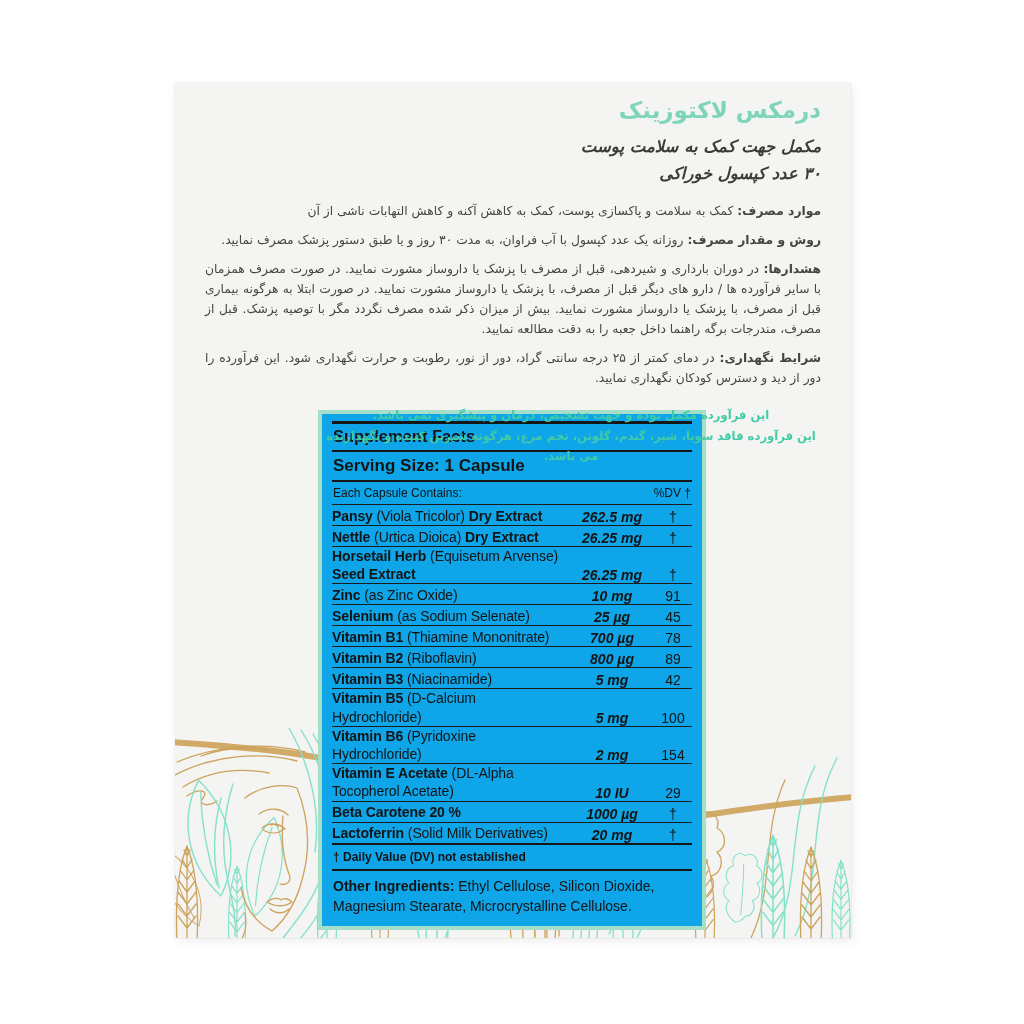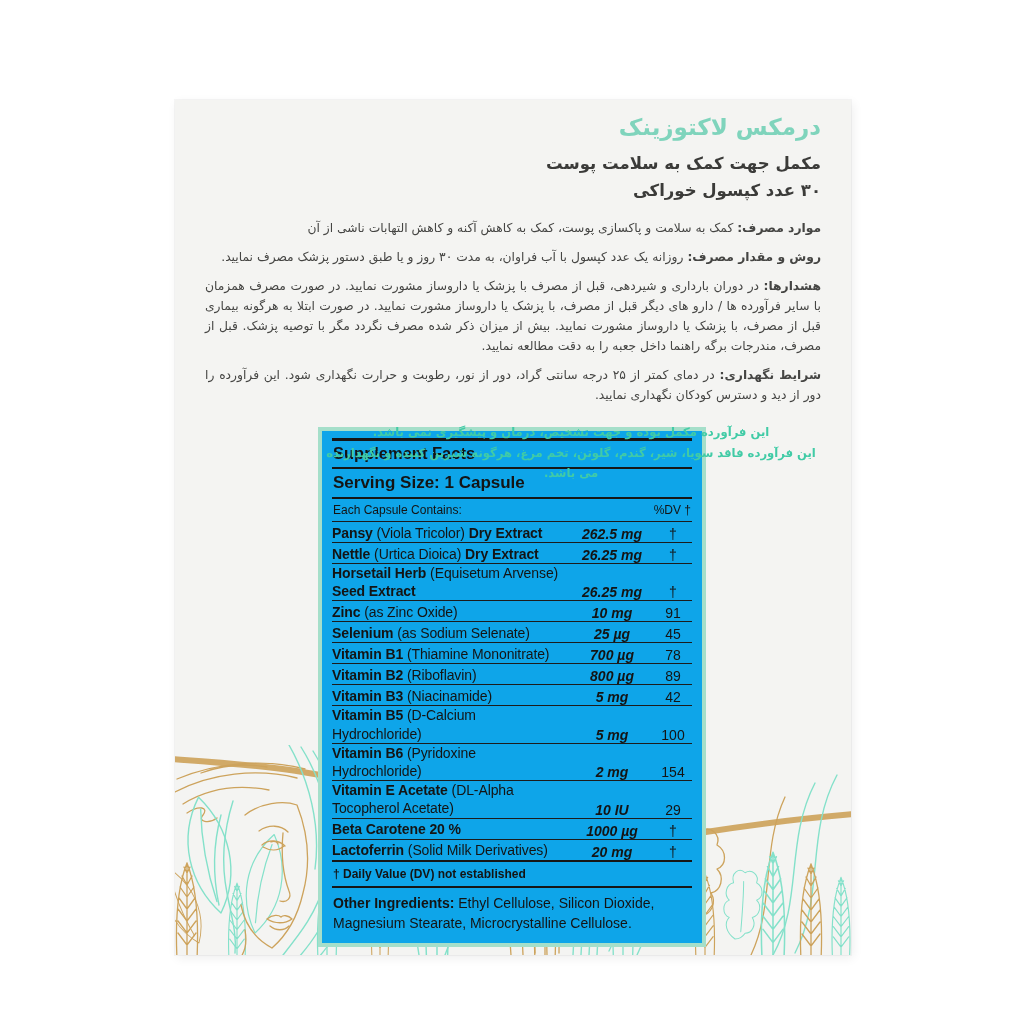--- a/index.html
+++ b/index.html
@@ -9,31 +9,31 @@
     --art-gold:#cda35c;
     --tborder:#a5dfca;
     --ink:#454543;
   }
   html,body{margin:0;padding:0;}
   body{
     width:1024px;height:1024px;position:relative;background:#ffffff;
     font-family:"DejaVu Sans","Liberation Sans",sans-serif;overflow:hidden;
   }
   .box{
-    position:absolute;left:175px;top:100px;width:676px;height:855px;
+    position:absolute;left:175px;top:83px;width:676px;height:855px;
     background:#f4f4f2;overflow:hidden;
     box-shadow:0 0 0 1px rgba(0,0,0,0.035), 2px 3px 10px rgba(0,0,0,0.07);
   }
   
   .fa{
     position:absolute;top:0;left:0;right:0;z-index:3;
     direction:rtl;text-align:right;padding:12px 30px 0 30px;color:var(--ink);
   }
   .brand{font-size:23px;font-weight:bold;color:var(--accent-teal);margin:2px 0 10px;}
-  .sub{font-size:16.5px;font-weight:bold;color:#3b3b39;line-height:1.65;}
+  .sub{font-size:16.5px;font-weight:bold;color:#3b3b39;line-height:1.65;font-style:italic;}
   .paras{margin-top:15px;}
   p.info{font-size:12.3px;line-height:1.62;margin:0 0 9px;text-align:justify;}
   p.info b{color:#39393七;}
   .notes{margin-top:16px;width:500px;text-align:center;color:var(--note-teal);
          font-size:11.6px;line-height:1.8;font-weight:bold;}
   
   .sf{
     position:absolute;left:143px;top:327px;width:388px;z-index:2;
     box-sizing:border-box;border:4px solid var(--tborder);background:#0ea5e9;
     padding:7px 10px 8px;direction:ltr;text-align:left;color:#141414;

